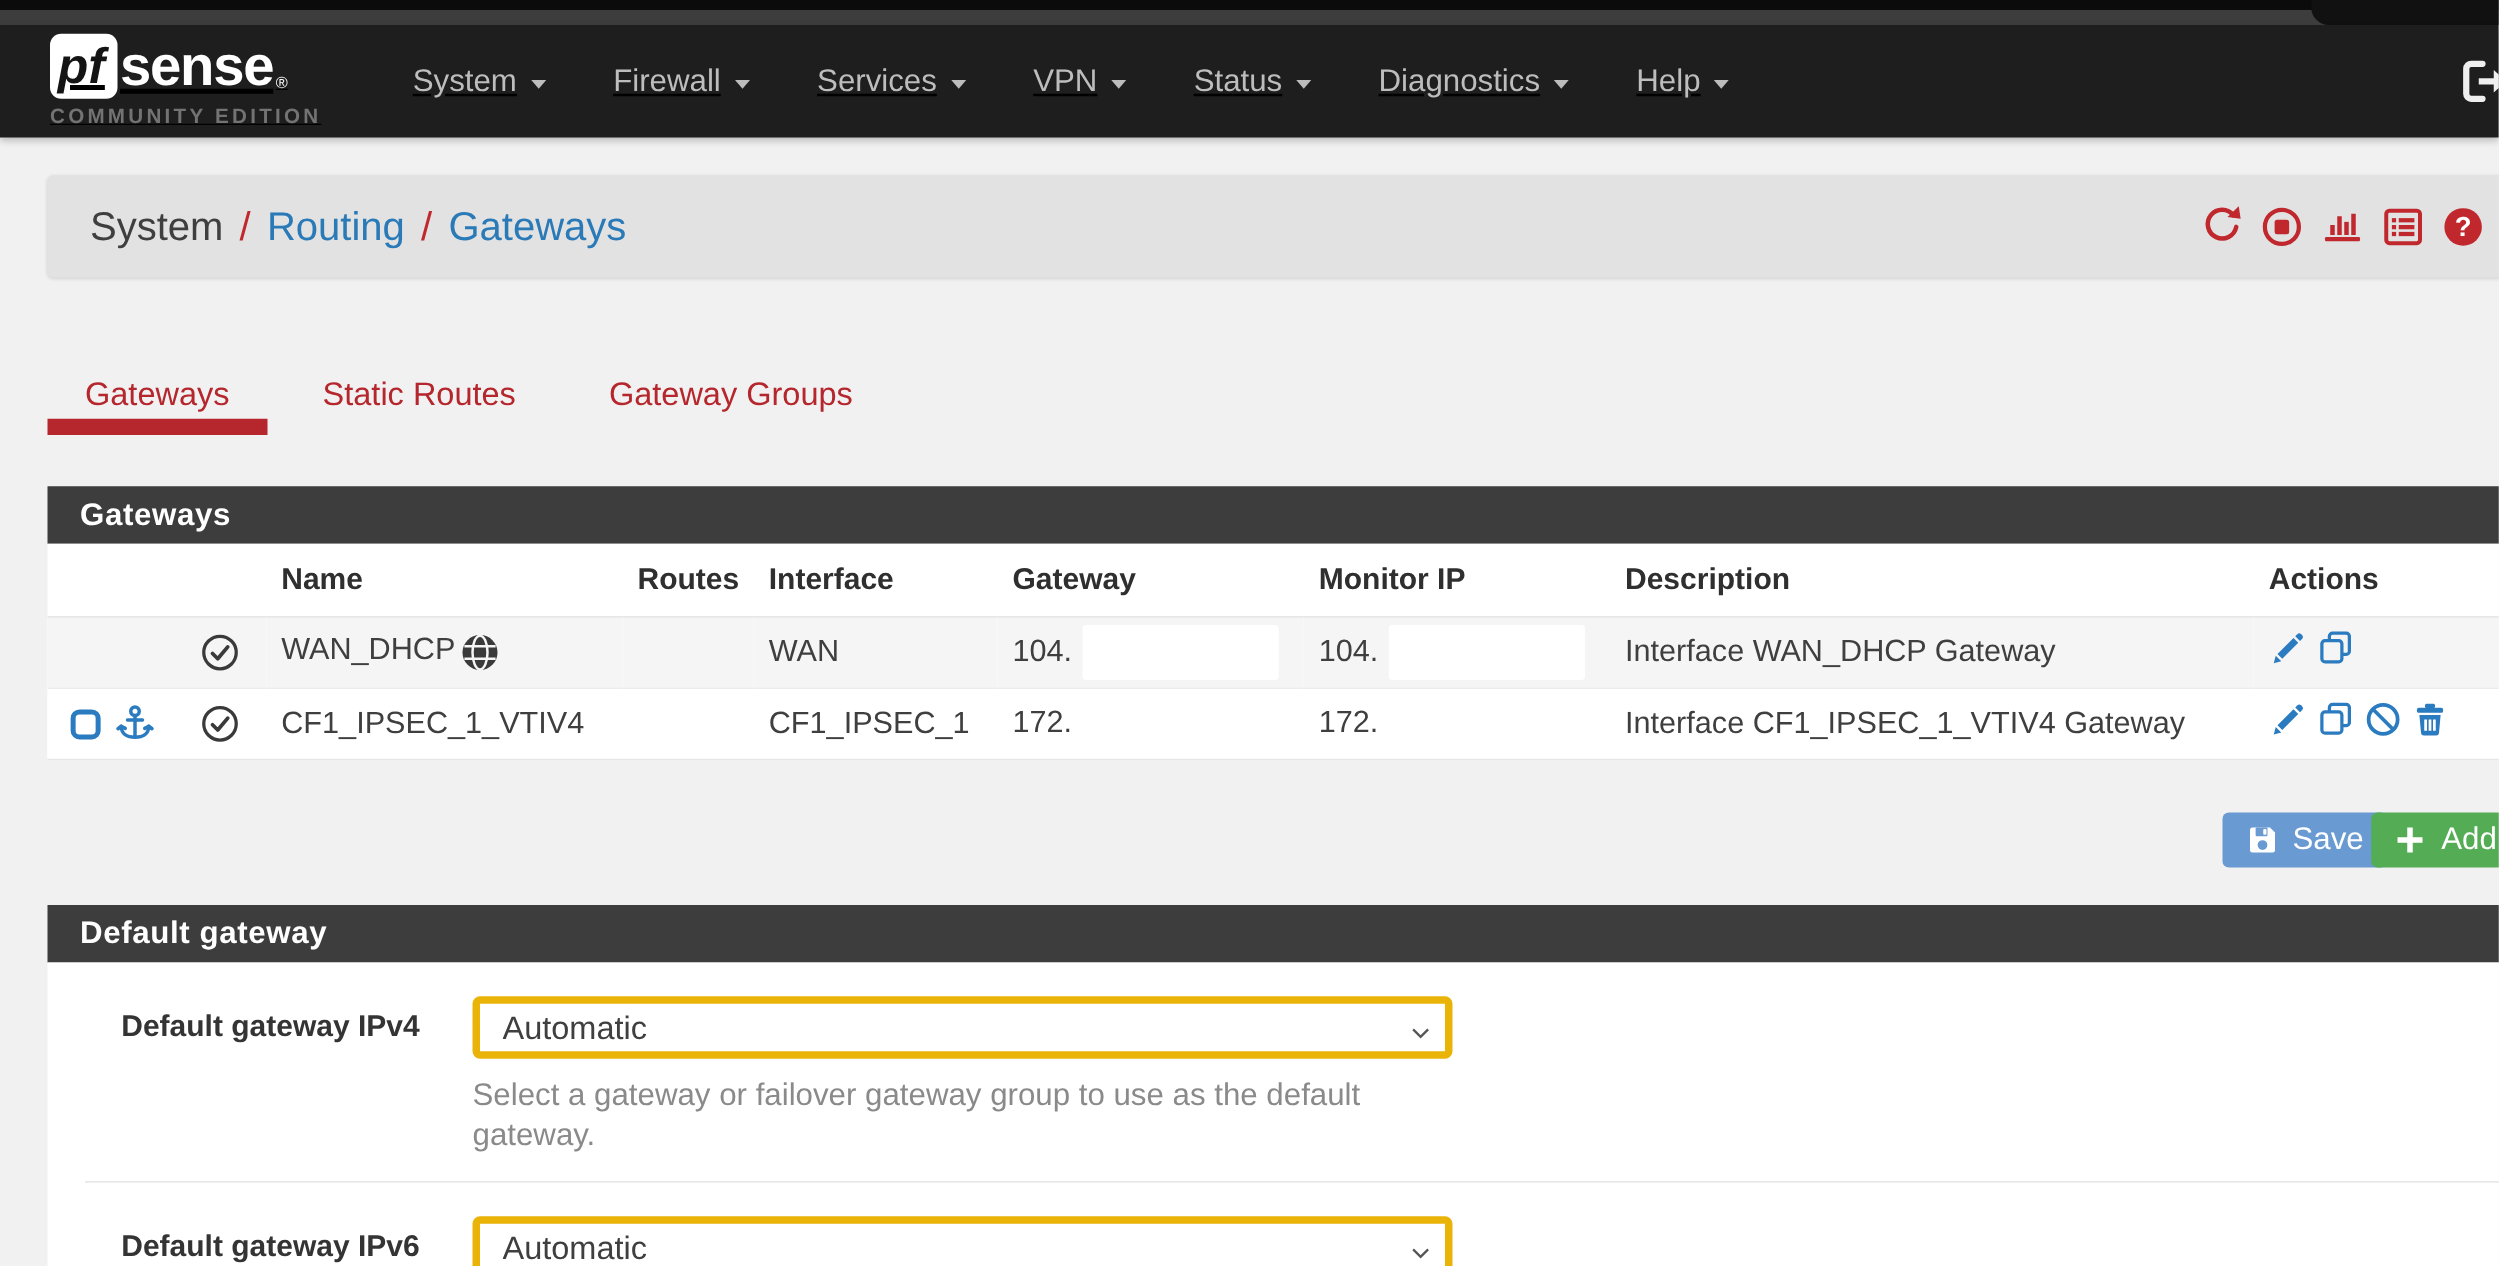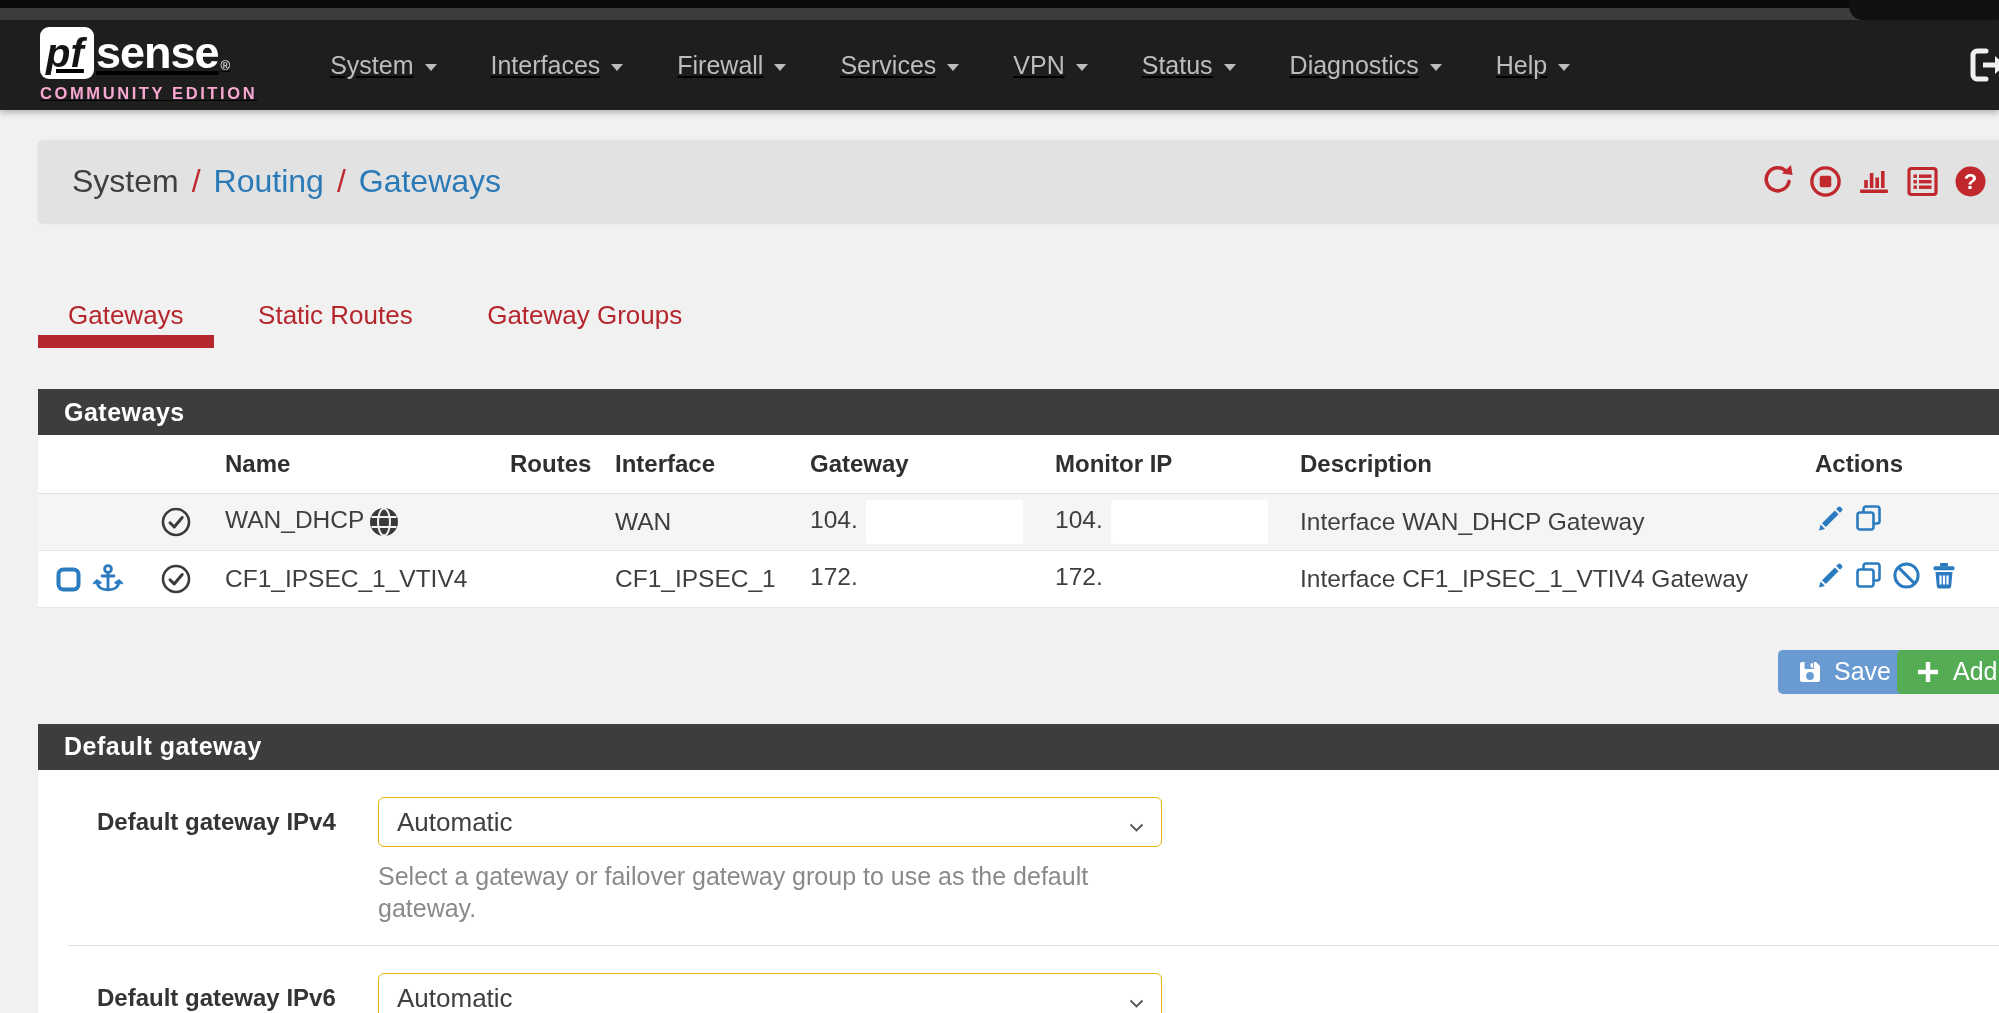--- a/index.html
+++ b/index.html
@@ -15,21 +15,21 @@
   
   .navbar { height:90px; background:#1e1e1e; display:flex; align-items:center;
     position:relative; box-shadow:0 3px 6px rgba(0,0,0,0.25);text-decoration:underline; }
   .brand { display:flex; flex-direction:column; margin-left:40px; cursor:pointer; }
   .brand-main { display:flex; align-items:center; }
   .pf-box { width:54px; height:52px; background:#fff; border-radius:9px; color:#141414;
     font-weight:bold; font-style:italic; font-size:40px; display:flex; align-items:center;
     justify-content:center; padding-right:4px; }
   .brand-sense { color:#fff; font-weight:bold; font-size:45px; letter-spacing:-1px; margin-left:2px; }
   .brand-reg { color:#fff; font-size:13px; align-self:flex-end; margin:0 0 6px 2px; }
-  .brand-sub { color:#f9a8d4; font-size:16.5px; font-weight:bold; letter-spacing:2.6px; margin-top:5px; }
+  .brand-sub { color:#737373; font-size:16.5px; font-weight:bold; letter-spacing:2.6px; margin-top:5px; }
   .nav-items { display:flex; list-style:none; margin:0 0 0 46px; padding:0; }
   .nav-item { color:#bdbdbd; font-size:25px; padding:0 27px; display:flex; align-items:center;
     cursor:pointer; height:90px; }
   .caret { margin-left:11px; width:0; height:0; border-left:6px solid transparent;
     border-right:6px solid transparent; border-top:7px solid #bdbdbd; margin-top:4px; }
   .logout-btn { position:absolute; right:-9px; top:24px; cursor:pointer; }
 
   
   .crumb-bar { margin:30px 0 0 38px; width:2062px; height:82px; background:#e2e2e2;
     border-radius:5px; position:relative; display:flex; align-items:center;
@@ -77,21 +77,21 @@
   .btn-save { left:1778px; background:#699bd2; padding:0 19px; gap:11px; }
   .btn-add  { left:1897px; background:#54ad54; padding:0 62px 0 18px; gap:12px; }
 
   
   .panel-default { margin-top:34px; }
   .panel-body { background:#fff; padding-bottom:4px; }
   .form-row { display:flex; padding:27px 0 15px 59px; }
   .form-label { width:281px; font-size:24px; font-weight:bold; color:#343434; line-height:50px; }
   .form-control { width:784px; position:relative; }
   .form-control select { width:100%; height:50px; font-size:26px; font-family:inherit;
-    color:#3f3f3f; padding:0 50px 0 18px; border:1px solid #eab308; border-radius:6px;
+    color:#3f3f3f; padding:0 50px 0 18px; border:6px solid #eab308; border-radius:6px;
     background:#fff; appearance:none; -webkit-appearance:none; -moz-appearance:none; }
   .chev { position:absolute; right:18px; top:21px; pointer-events:none; }
   .form-help { margin-top:13px; font-size:25px; color:#8a8a8a; line-height:1.3; }
   .form-divider { border-top:1px solid #e0e0e0; margin:5px 30px 0; }
 </style>
 </head>
 <body>
 
 <div class="top-edge"></div>
 <div class="top-strip">
@@ -103,24 +103,20 @@
     <div class="brand-main">
       <span class="pf-box">pf</span>
       <span class="brand-sense">sense</span>
       <span class="brand-reg">®</span>
     </div>
     <div class="brand-sub">COMMUNITY EDITION</div>
   </div>
   <ul class="nav-items">
     <li class="nav-item">
         <span>System</span>
-        <span class="caret"></span>
-      </li>
-    <li class="nav-item">
-        <span>Interfaces</span>
         <span class="caret"></span>
       </li>
     <li class="nav-item">
         <span>Firewall</span>
         <span class="caret"></span>
       </li>
     <li class="nav-item">
         <span>Services</span>
         <span class="caret"></span>
       </li>

